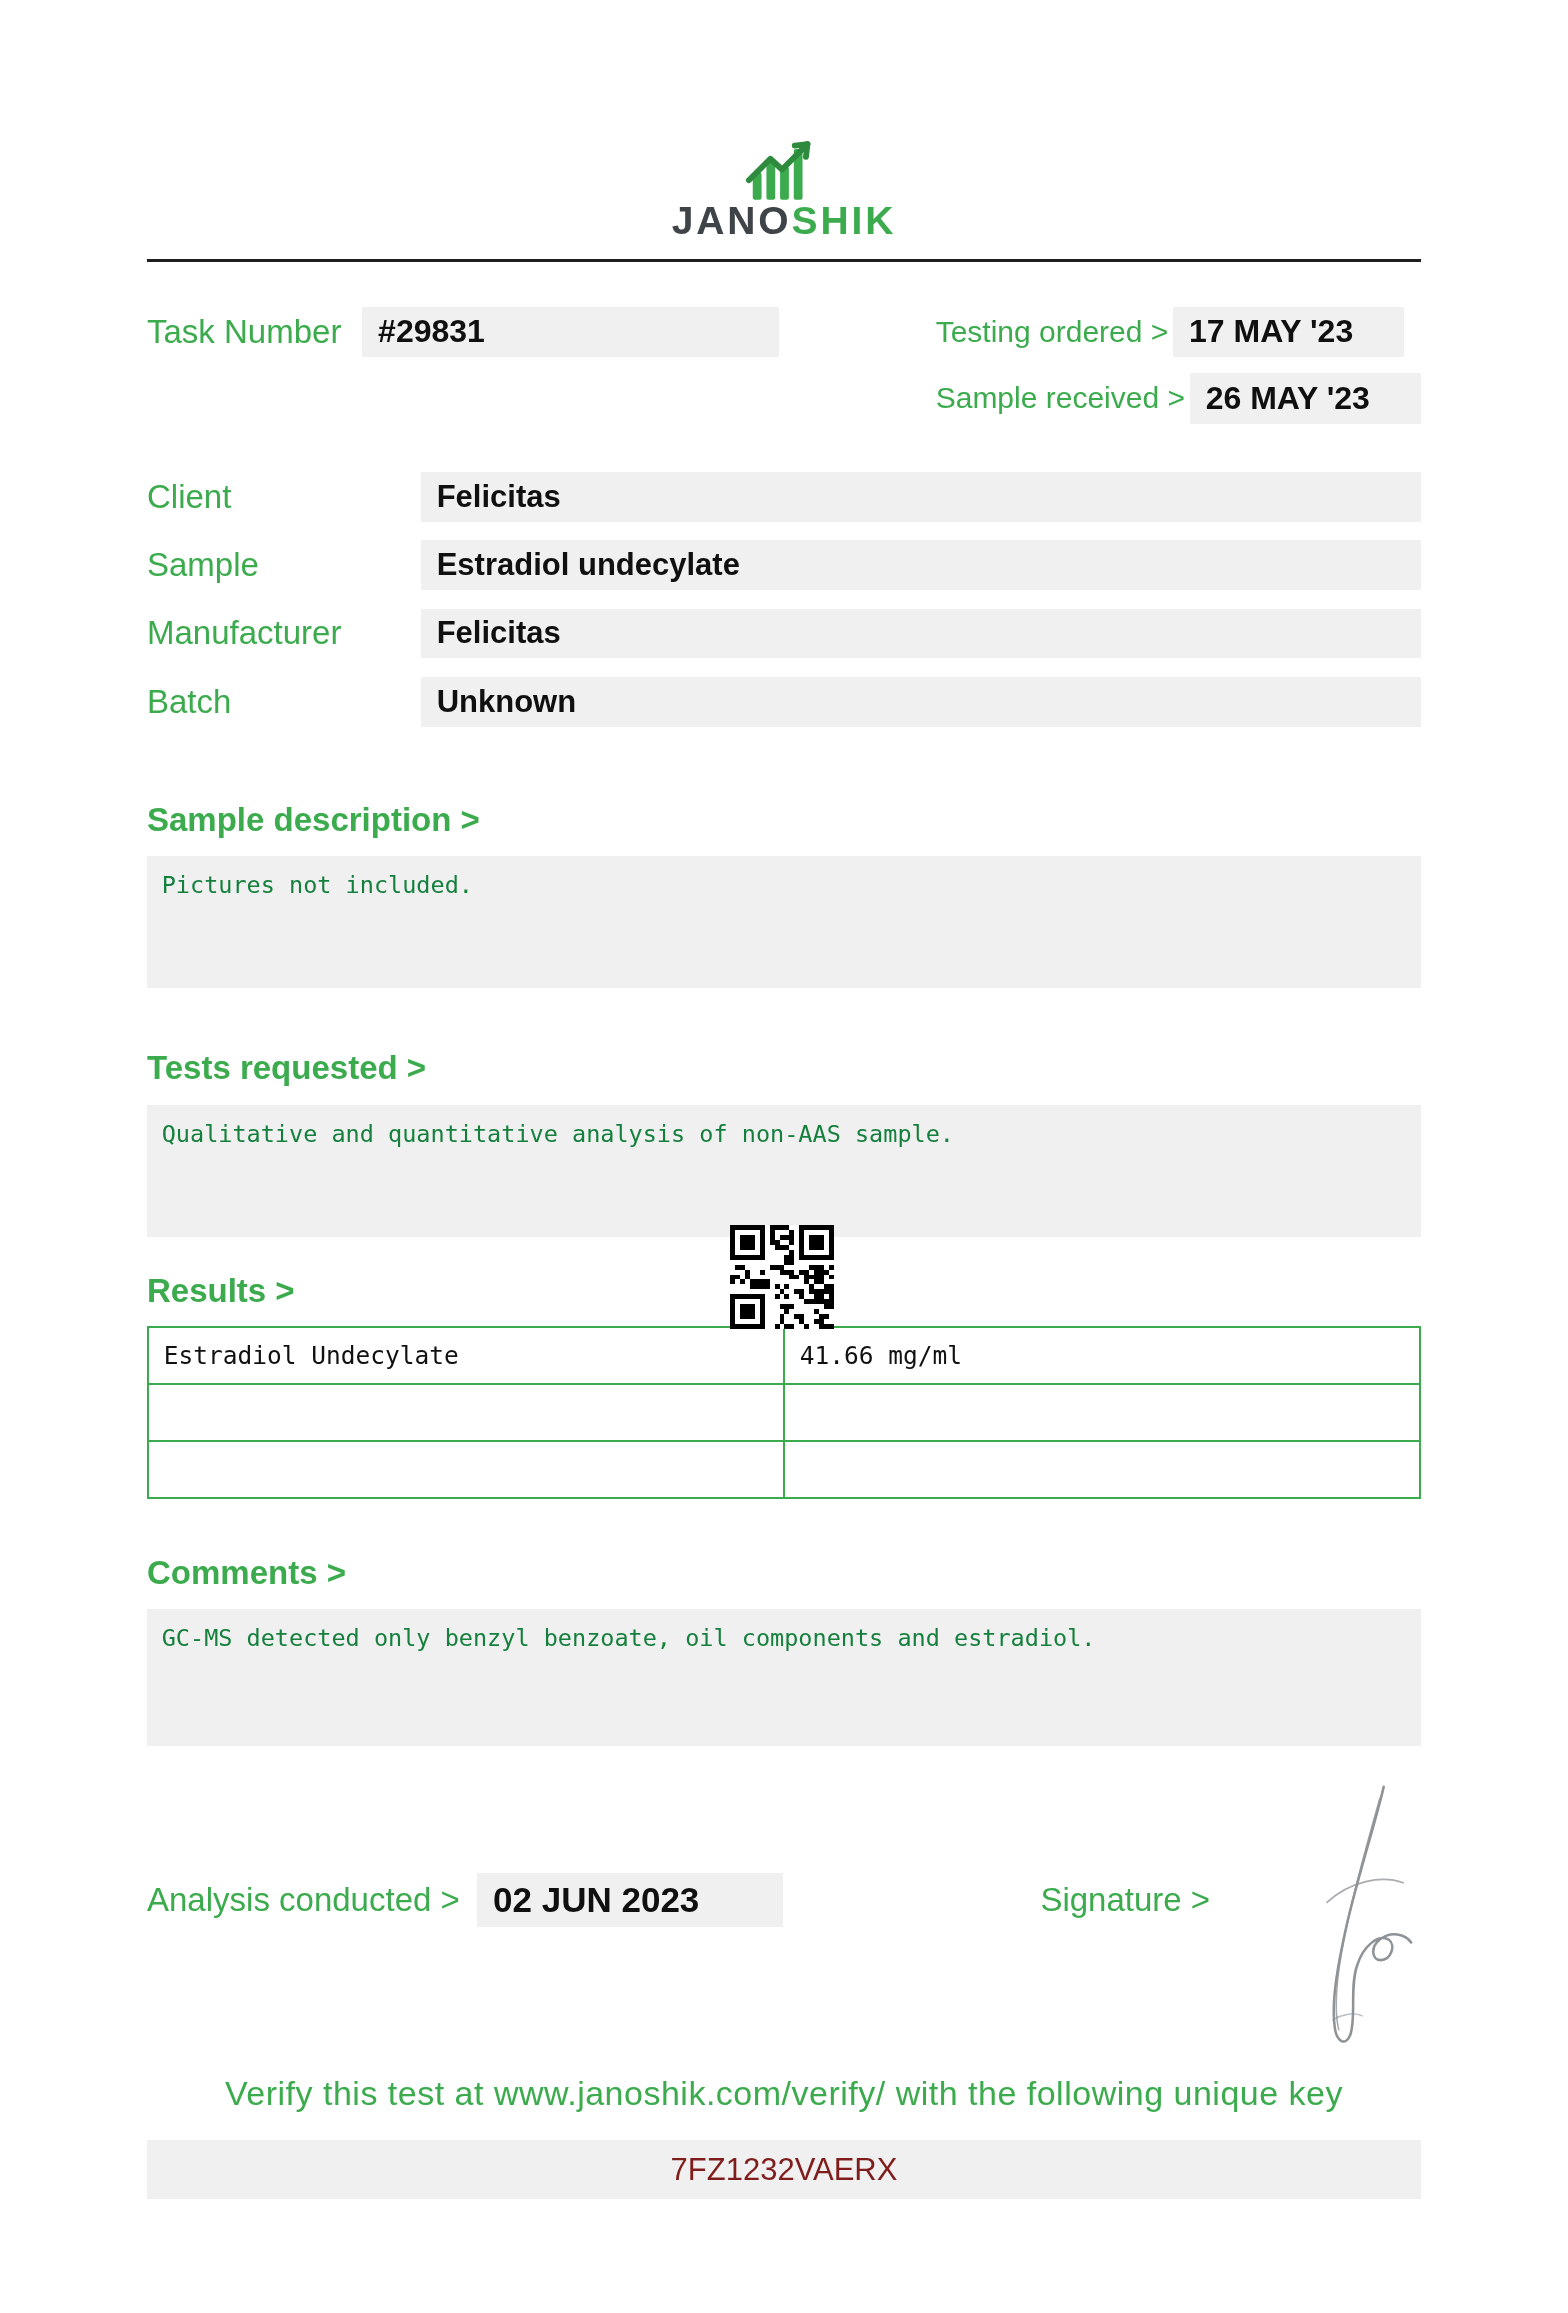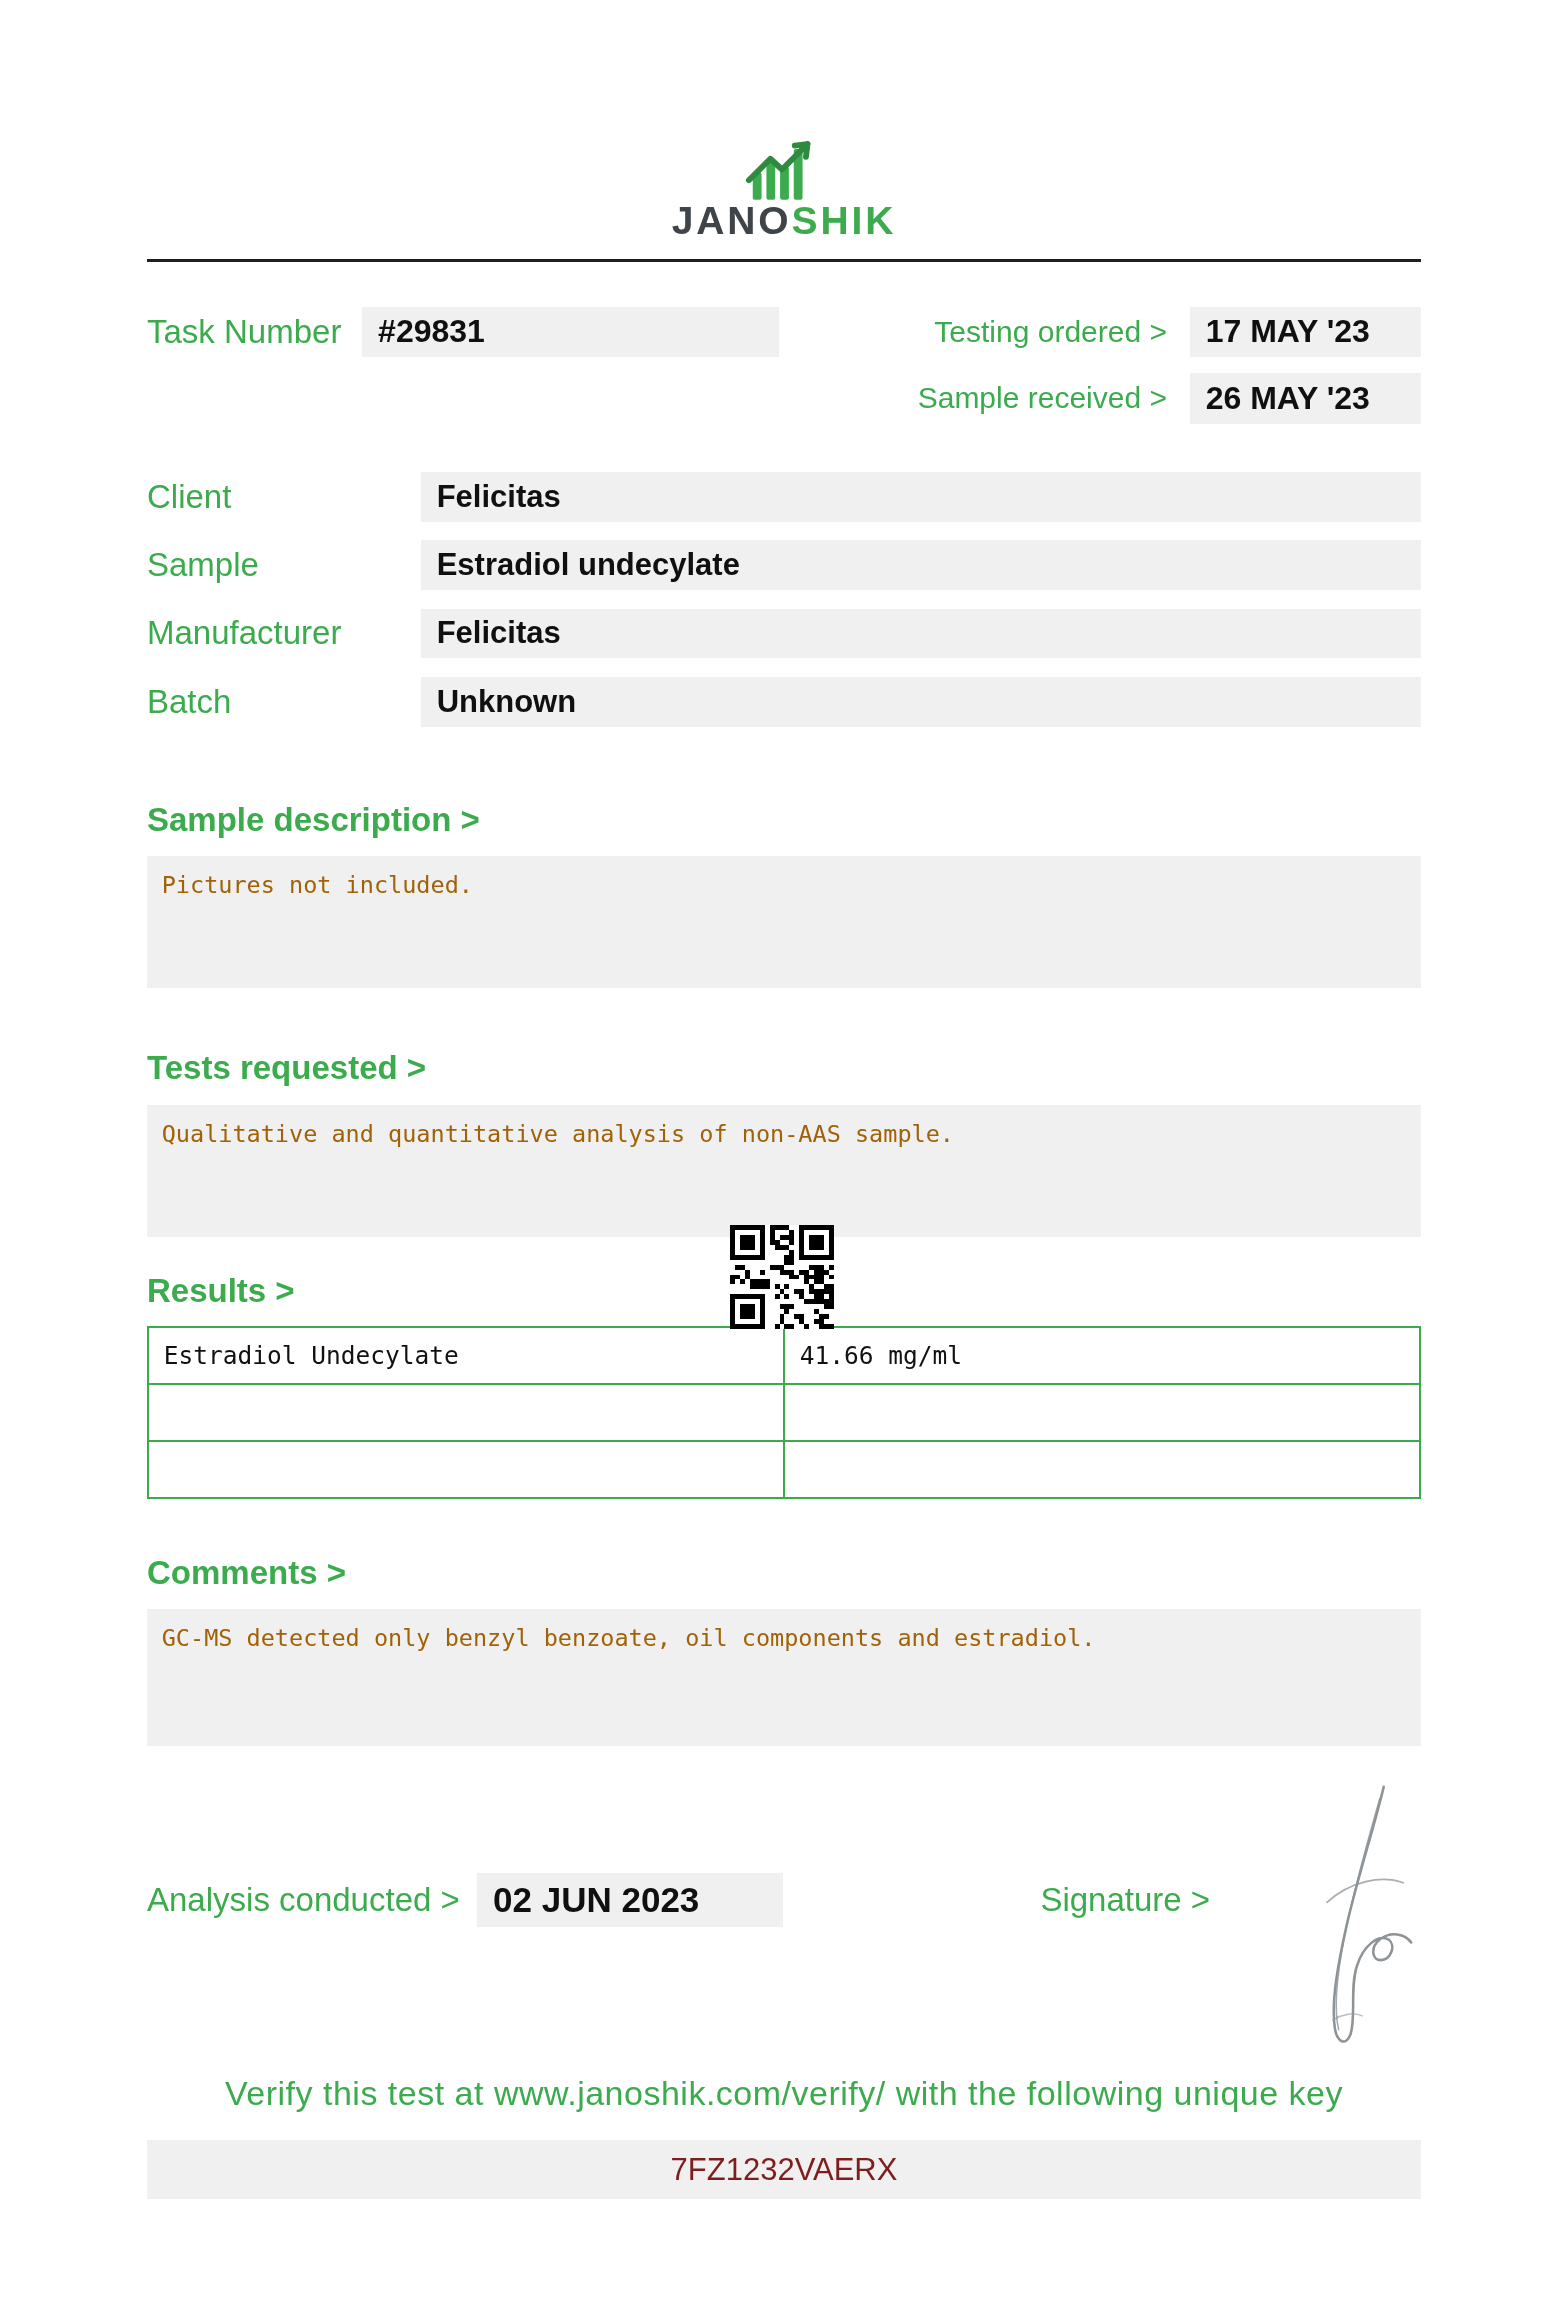--- a/index.html
+++ b/index.html
@@ -24,36 +24,36 @@
   .contact{margin-left:auto;text-align:right;font-size:25.5px;color:var(--muted);line-height:1.5;padding-bottom:13.7px}
   .rule{border-top:3.9px solid #1f1f1f;margin-top:17.6px}
 
   
   .task-row{display:flex;align-items:flex-start;margin-top:45px}
   .task-left{display:flex;align-items:center;gap:21px}
   .glabel{color:var(--green);font-size:33px;font-weight:400}
   .vbox{background:var(--box-bg);font-weight:bold;font-size:32px;color:#101010;padding:6.9px 15.7px}
   .task-value{width:417px}
   .task-right{margin-left:auto;display:flex;flex-direction:column;gap:15.7px}
-  .task-right .trow{display:flex;align-items:center;gap:23px;justify-content:flex-end}
+  .task-right .trow{display:flex;align-items:center;gap:5px;}
   .trow .glabel{font-size:30px}
   .datebox{width:231px}
 
   
   .details{margin-top:48px}
   .detail-row{display:flex;align-items:center;margin-bottom:18.6px}
   .detail-label{width:274px;flex:none}
   .detail-value{flex:1;font-size:31px}
 
   
   .section-h{font-size:33px;color:var(--green);font-weight:700}
   .s1{margin-top:74px}
   .s2{margin-top:61px}
   .textbox{background:var(--box-bg);margin-top:17.6px;min-height:132px;padding:12.7px 14.7px;
-           font-family:"DejaVu Sans Mono",monospace;font-size:23.5px;color:#a16207;line-height:1.4}
+           font-family:"DejaVu Sans Mono",monospace;font-size:23.5px;color:#15803d;line-height:1.4}
 
   
   .results{position:relative;margin-top:35px}
   .qr{position:absolute;left:583px;top:-47px;width:104px;height:104px}
   table.results-table{width:100%;border-collapse:collapse;margin-top:15.7px}
   table.results-table td{border:2.9px solid var(--green);height:57px;padding:0 14.7px;
       font-family:"DejaVu Sans Mono",monospace;font-size:24.5px;color:#111}
   table.results-table td.c1{width:50%}
 
   .comments{margin-top:55px}

